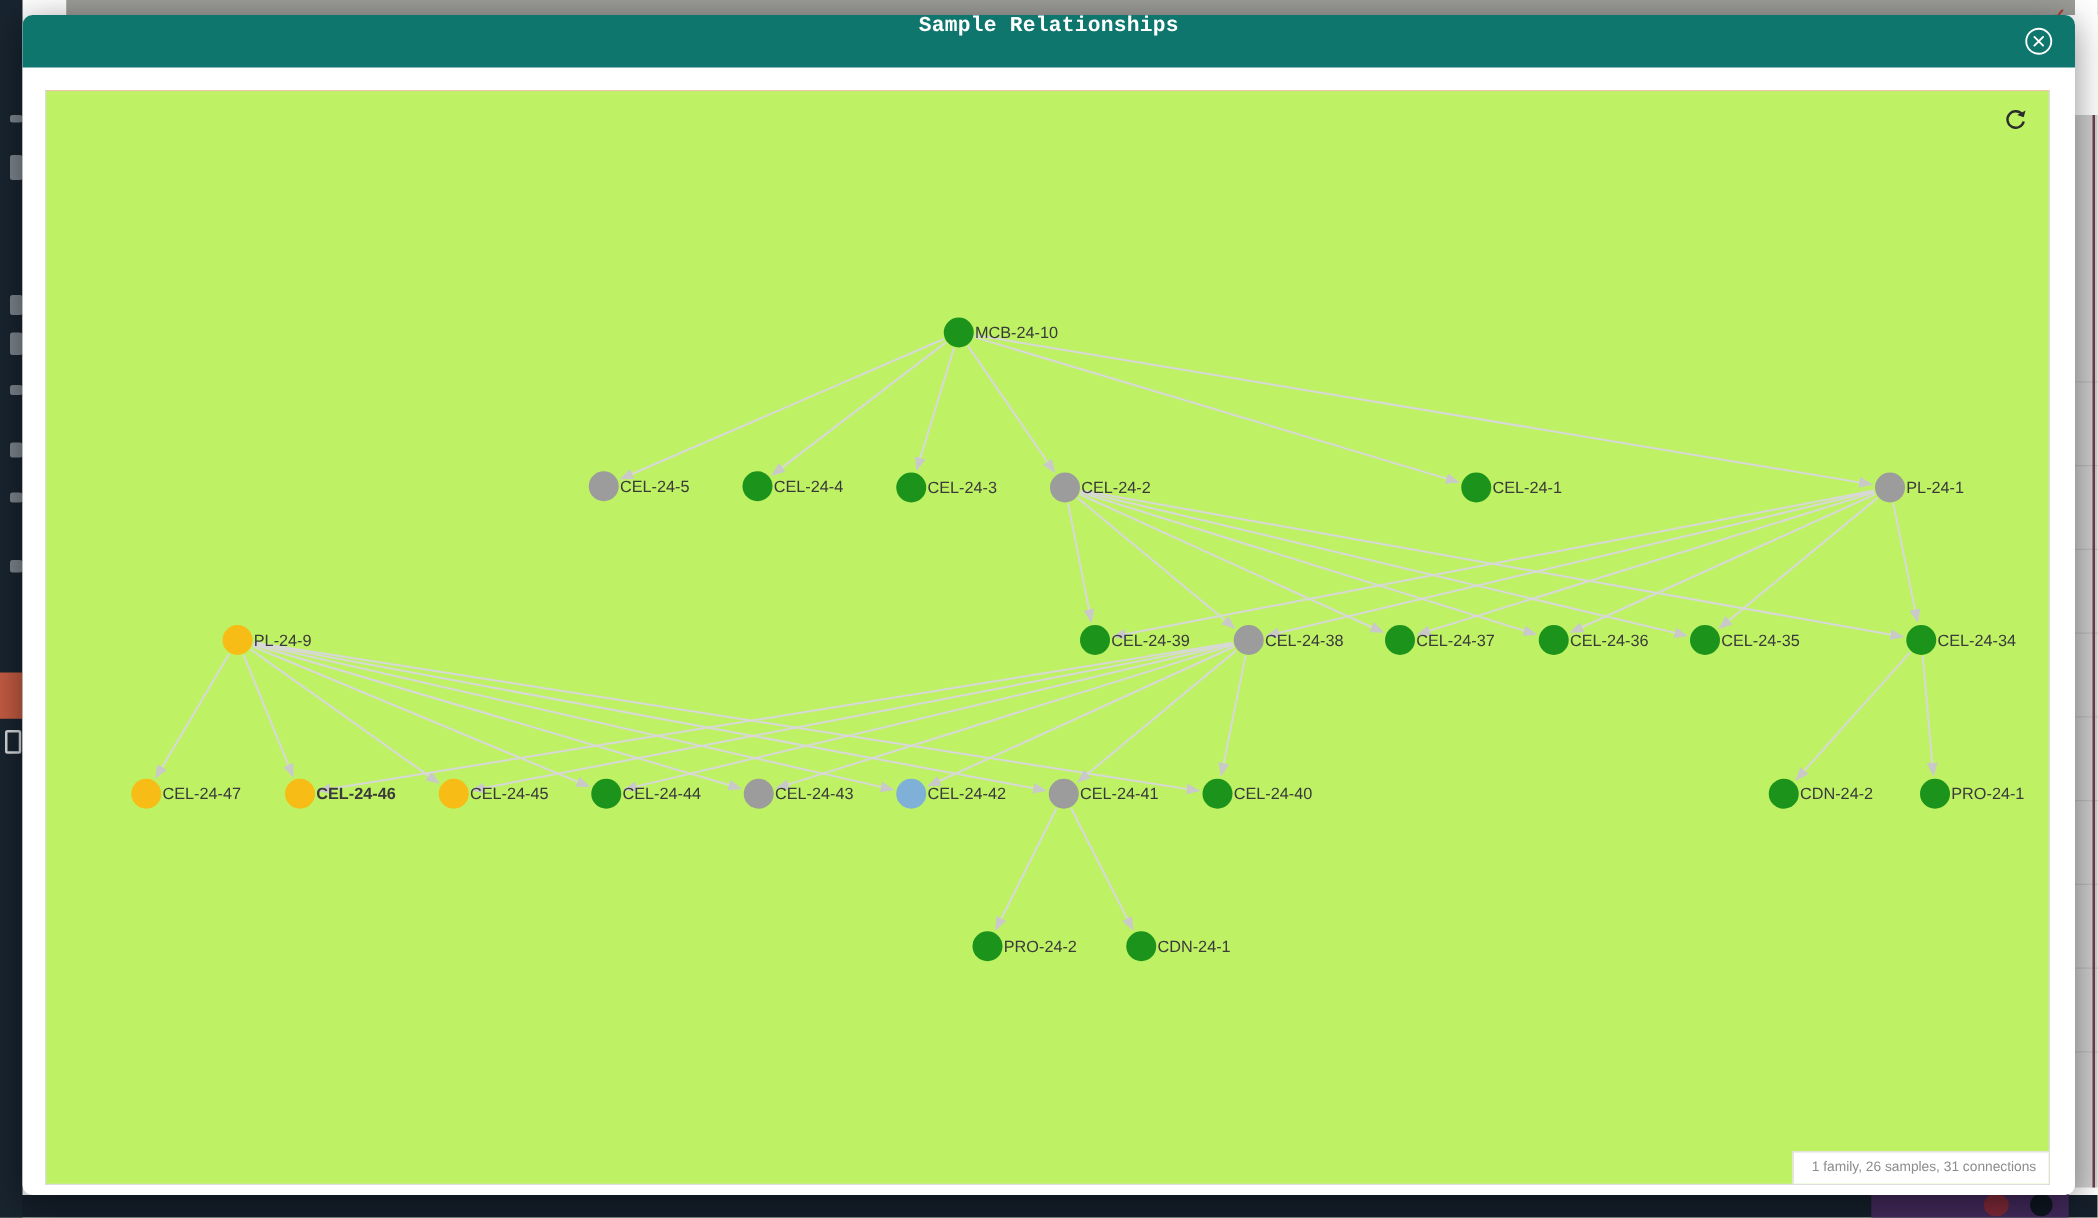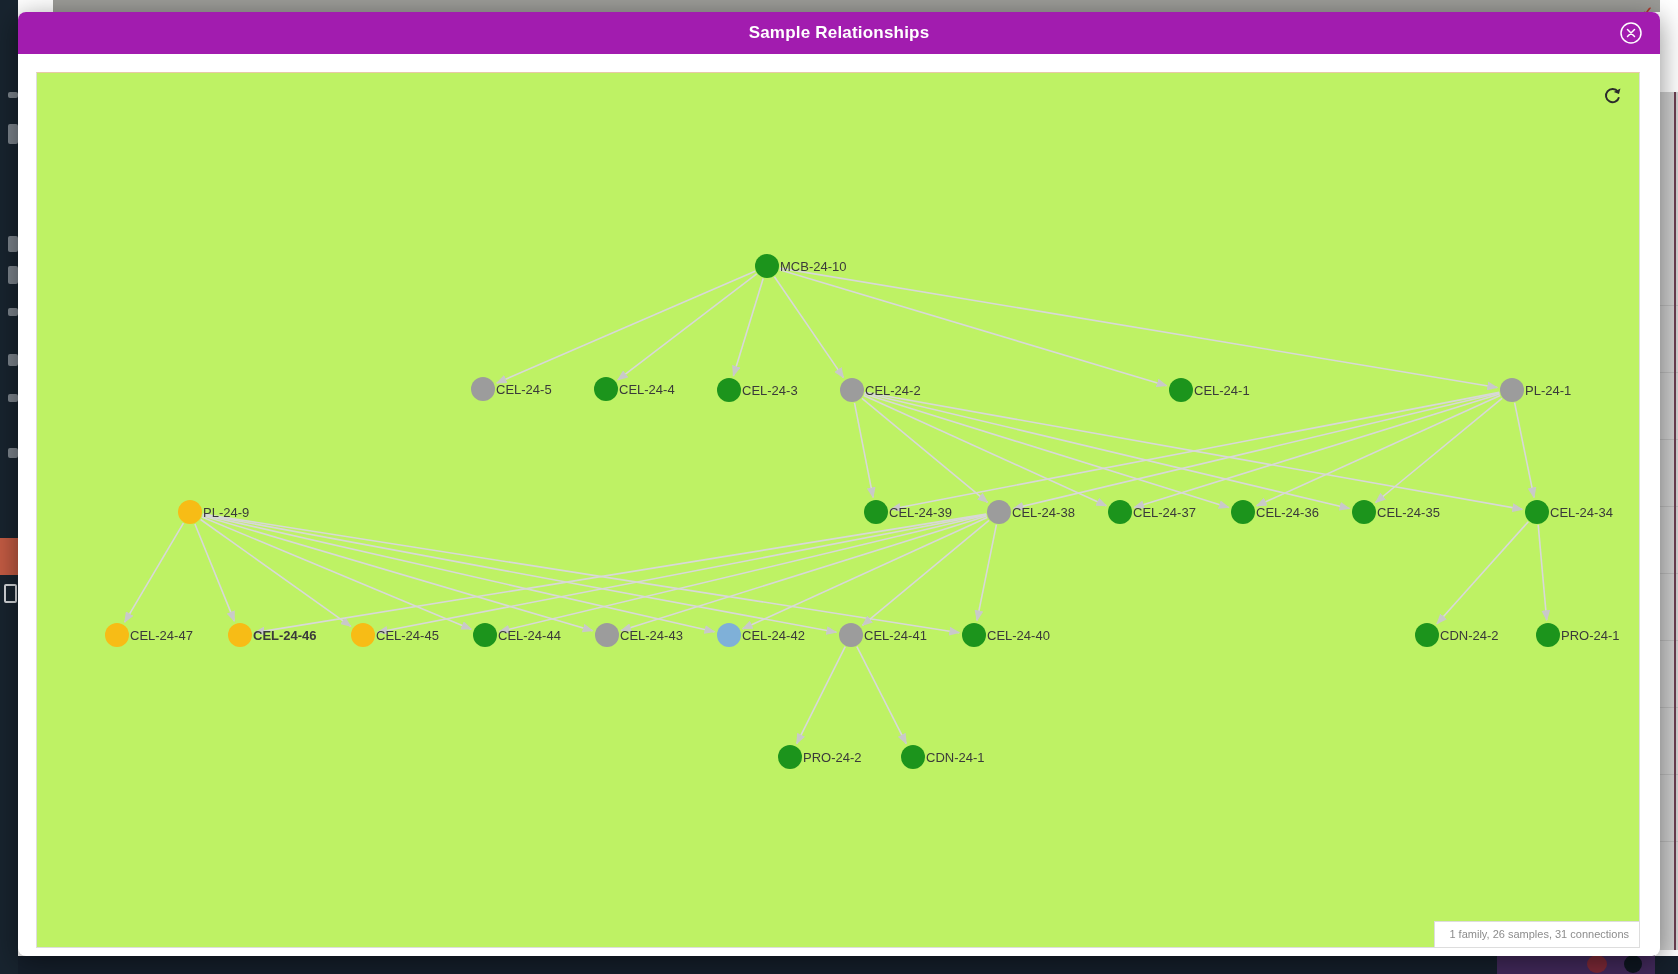--- a/index.html
+++ b/index.html
@@ -18,22 +18,22 @@
   .bg-maroon-line{position:absolute;left:14px;top:92px;width:2px;height:858px;background:#6B3D50;}
   .bg-bottom{left:0;top:956px;width:1678px;height:18px;background:#151F2B;z-index:1;}
   .bg-purple{position:absolute;left:1497px;top:-4px;width:158px;height:22px;background:#42295B;border-radius:4px 0 0 0;}
   .bg-red-blob{position:absolute;left:1587px;top:-1px;width:20px;height:18px;border-radius:50%;background:#7E2937;}
   .bg-dark-blob{position:absolute;left:1624px;top:-1px;width:18px;height:18px;border-radius:50%;background:#0E1620;}
   .bg-check{position:absolute;left:1642px;top:4px;z-index:1;color:#B03A2E;font-size:13px;font-weight:bold;}
 
   
   .modal{position:absolute;left:18px;top:12px;width:1642px;height:944px;background:#ffffff;
     border-radius:8px;box-shadow:0 6px 28px rgba(0,0,0,.45);z-index:10;}
-  .modal-header{position:absolute;left:0;top:0;right:0;height:42px;background:#a21caf;
-    border-radius:8px 8px 0 0;display:flex;align-items:center;justify-content:center;}
+  .modal-header{position:absolute;left:0;top:0;right:0;height:42px;background:#0f766e;
+    border-radius:8px 8px 0 0;display:flex;justify-content:center;font-family:Liberation Mono, monospace;}
   .modal-title{color:#ffffff;font-size:17px;font-weight:bold;letter-spacing:.2px;}
   .close-btn{position:absolute;right:16px;top:50%;transform:translateY(-50%);width:26px;height:26px;
     background:transparent;border:none;padding:0;cursor:pointer;display:flex;align-items:center;justify-content:center;}
 
   
   .panel{position:absolute;left:18px;right:20px;top:60px;bottom:8px;background:#bef264;
     border:1px solid #DDDDDD;border-top:1px solid #E8C9A6;}
   .refit-btn{position:absolute;top:12px;right:14px;width:26px;height:26px;background:transparent;
     border:none;padding:0;cursor:pointer;z-index:3;}
   .stats-box{position:absolute;right:0;bottom:0;background:#ffffff;border-top:1px solid #DDDDDD;

